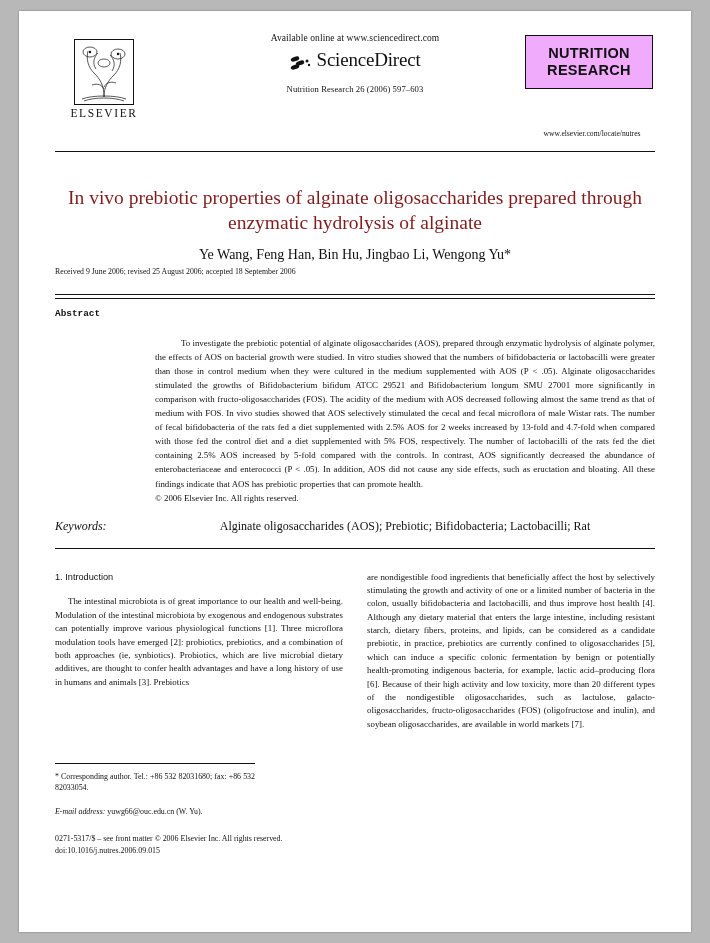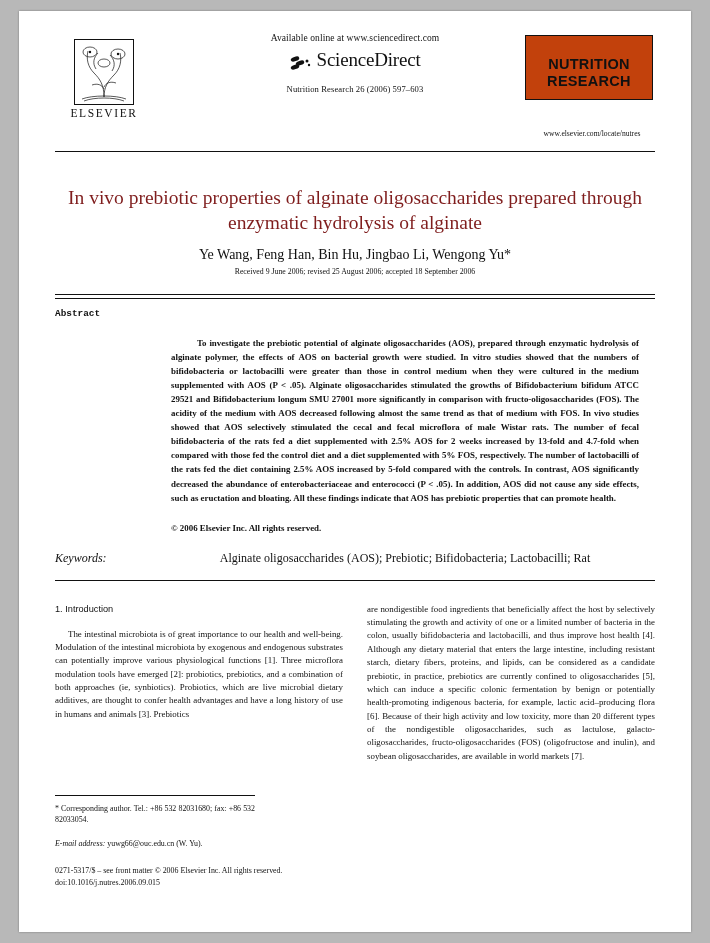--- a/index.html
+++ b/index.html
@@ -91,23 +91,23 @@
     font-size: 8.6px;
     color: #111;
     letter-spacing: 0.1px;
   }
   .nutrition-box {
     position: absolute;
     right: 2px;
     top: 2px;
     width: 118px;
     border: 1.2px solid #111;
-    padding: 20px 4px 10px 4px;
-    text-align: center;
-    background: #c2410c;
+    padding: 9px 4px 10px 4px;
+    text-align: center;
+    background: #f0abfc;
   }
   .nutrition-box div {
     font-family: "Liberation Sans", sans-serif;
     font-weight: bold;
     font-size: 14.5px;
     letter-spacing: 0.3px;
     line-height: 1.15;
     color: #111;
   }
   .locate {
@@ -140,21 +140,20 @@
   }
   .affil {
     font-size: 8.2px;
     font-style: italic;
     text-align: center;
     margin-top: 9px;
     color: #111;
   }
   .history {
     font-size: 7.8px;
-    text-align: center;
     margin-top: 4px;
     color: #111;
   }
 
   .rule-abs {
     border-top: 0.8px solid #111;
     margin-top: 18px;
   }
   .rule-abs2 {
     border-top: 0.8px solid #111;
@@ -172,21 +171,21 @@
   }
   .abstract-body {
     margin-top: 17px;
     margin-left: 100px;
     width: 500px;
     font-size: 8.9px;
     line-height: 1.58;
     text-align: justify;
     color: #111;
   }
-  .abstract-body p { margin: 16px; font-weight: bold; }
+  .abstract-body p { margin: 0; }
   .abstract-body .indent { text-indent: 26px; }
   .copyline {
     margin-top: 2px;
   }
   .keywords {
     margin-top: 14px;
     display: flex;
     font-size: 12px;
     color: #111;
   }

